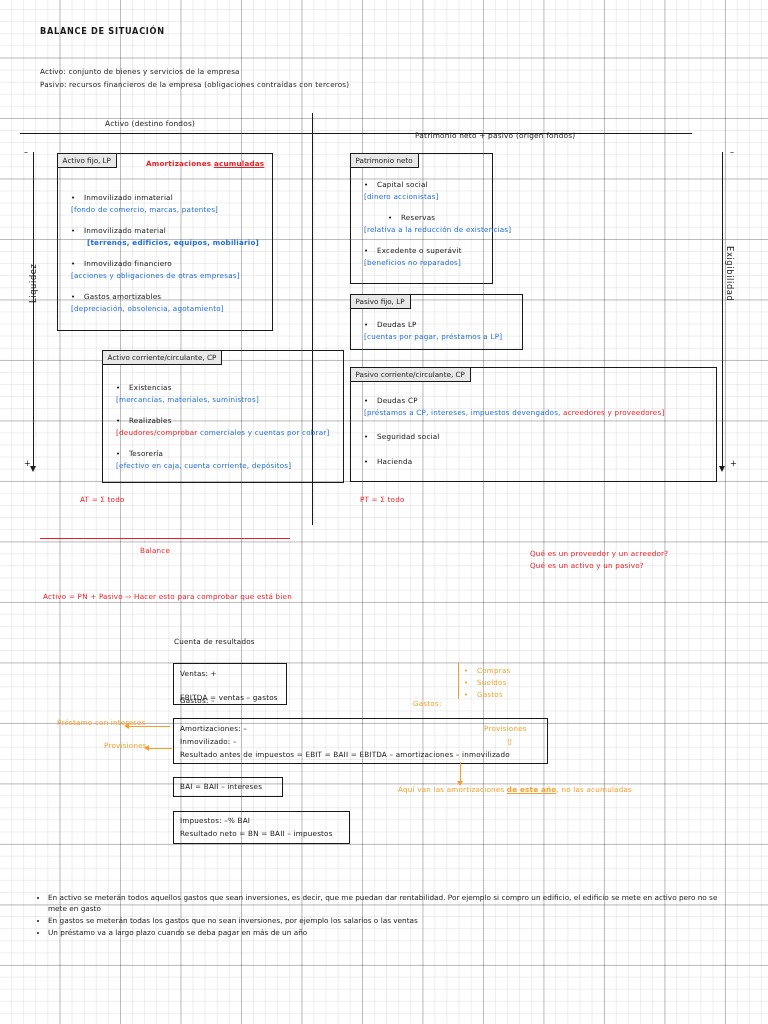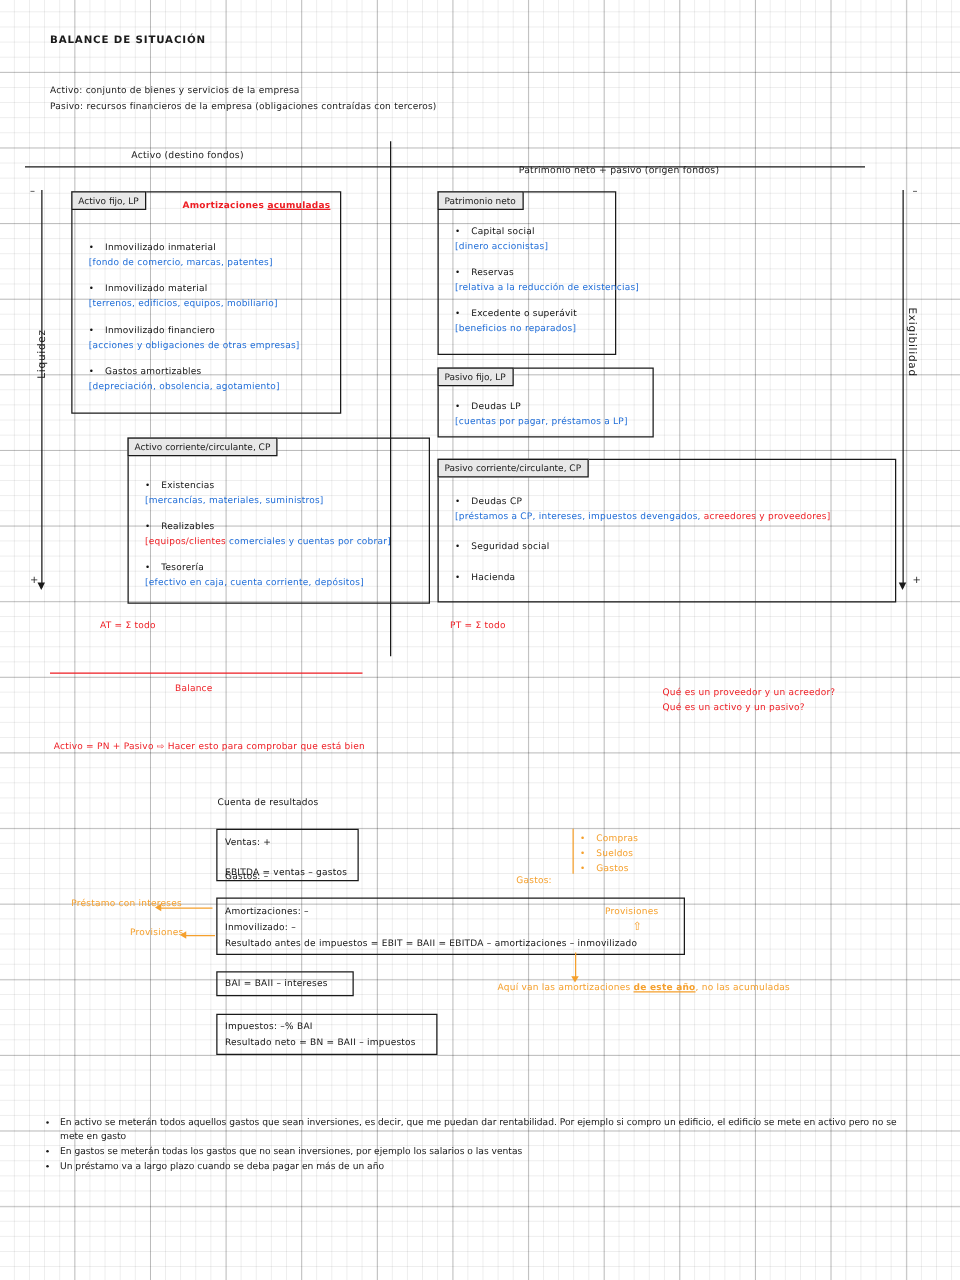--- a/index.html
+++ b/index.html
@@ -113,51 +113,51 @@
   <div class="abs box" style="left:57px;top:153px;width:214px;height:176px;">
     <div class="tab">Activo fijo, LP</div>
     <div class="abs t red bold" style="left:88px;top:5px;">
       <span>Amortizaciones </span><span class="ul">acumuladas</span>
     </div>
 
     <div class="abs t blk" style="left:13px;top:39px;"><span class="bul"></span><span>Inmovilizado inmaterial</span></div>
     <div class="abs t blue" style="left:13px;top:51px;">[fondo de comercio, marcas, patentes]</div>
 
     <div class="abs t blk" style="left:13px;top:72px;"><span class="bul"></span><span>Inmovilizado material</span></div>
-    <div class="abs t blue" style="left:13px;top:84px;">[terrenos, edificios, equipos, mobiliario]</div>
+    <div class="abs t blue" style="left:29px;top:84px;font-weight:bold;">[terrenos, edificios, equipos, mobiliario]</div>
 
     <div class="abs t blk" style="left:13px;top:105px;"><span class="bul"></span><span>Inmovilizado financiero</span></div>
     <div class="abs t blue" style="left:13px;top:117px;">[acciones y obligaciones de otras empresas]</div>
 
     <div class="abs t blk" style="left:13px;top:138px;"><span class="bul"></span><span>Gastos amortizables</span></div>
     <div class="abs t blue" style="left:13px;top:150px;">[depreciación, obsolencia, agotamiento]</div>
   </div>
 
   <div class="abs box" style="left:57px;top:350px;width:240px;height:131px;margin-left:45px;">
     <div class="tab">Activo corriente/circulante, CP</div>
 
     <div class="abs t blk" style="left:13px;top:32px;"><span class="bul"></span><span>Existencias</span></div>
     <div class="abs t blue" style="left:13px;top:44px;">[mercancías, materiales, suministros]</div>
 
     <div class="abs t blk" style="left:13px;top:65px;"><span class="bul"></span><span>Realizables</span></div>
-    <div class="abs t" style="left:13px;top:77px;"><span class="red">[equipos/clientes</span><span class="blue"> comerciales y cuentas por cobrar]</span></div>
+    <div class="abs t" style="left:13px;top:77px;"><span class="red">[deudores/comprobar</span><span class="blue"> comerciales y cuentas por cobrar]</span></div>
 
     <div class="abs t blk" style="left:13px;top:98px;"><span class="bul"></span><span>Tesorería</span></div>
     <div class="abs t blue" style="left:13px;top:110px;">[efectivo en caja, cuenta corriente, depósitos]</div>
   </div>
 
   <div class="abs t red" style="left:80px;top:495px;">AT = Σ todo</div>
 
   <div class="abs box" style="left:350px;top:153px;width:141px;height:129px;">
     <div class="tab">Patrimonio neto</div>
 
     <div class="abs t blk" style="left:13px;top:26px;"><span class="bul"></span><span>Capital social</span></div>
     <div class="abs t blue" style="left:13px;top:38px;">[dinero accionistas]</div>
 
-    <div class="abs t blk" style="left:13px;top:59px;"><span class="bul"></span><span>Reservas</span></div>
+    <div class="abs t blk" style="left:13px;top:59px;padding-left:24px;"><span class="bul"></span><span>Reservas</span></div>
     <div class="abs t blue" style="left:13px;top:71px;">[relativa a la reducción de existencias]</div>
 
     <div class="abs t blk" style="left:13px;top:92px;"><span class="bul"></span><span>Excedente o superávit</span></div>
     <div class="abs t blue" style="left:13px;top:104px;">[beneficios no reparados]</div>
   </div>
 
   <div class="abs box" style="left:350px;top:294px;width:171px;height:54px;">
     <div class="tab">Pasivo fijo, LP</div>
     <div class="abs t blk" style="left:13px;top:25px;"><span class="bul"></span><span>Deudas LP</span></div>
     <div class="abs t blue" style="left:13px;top:37px;">[cuentas por pagar, préstamos a LP]</div>

